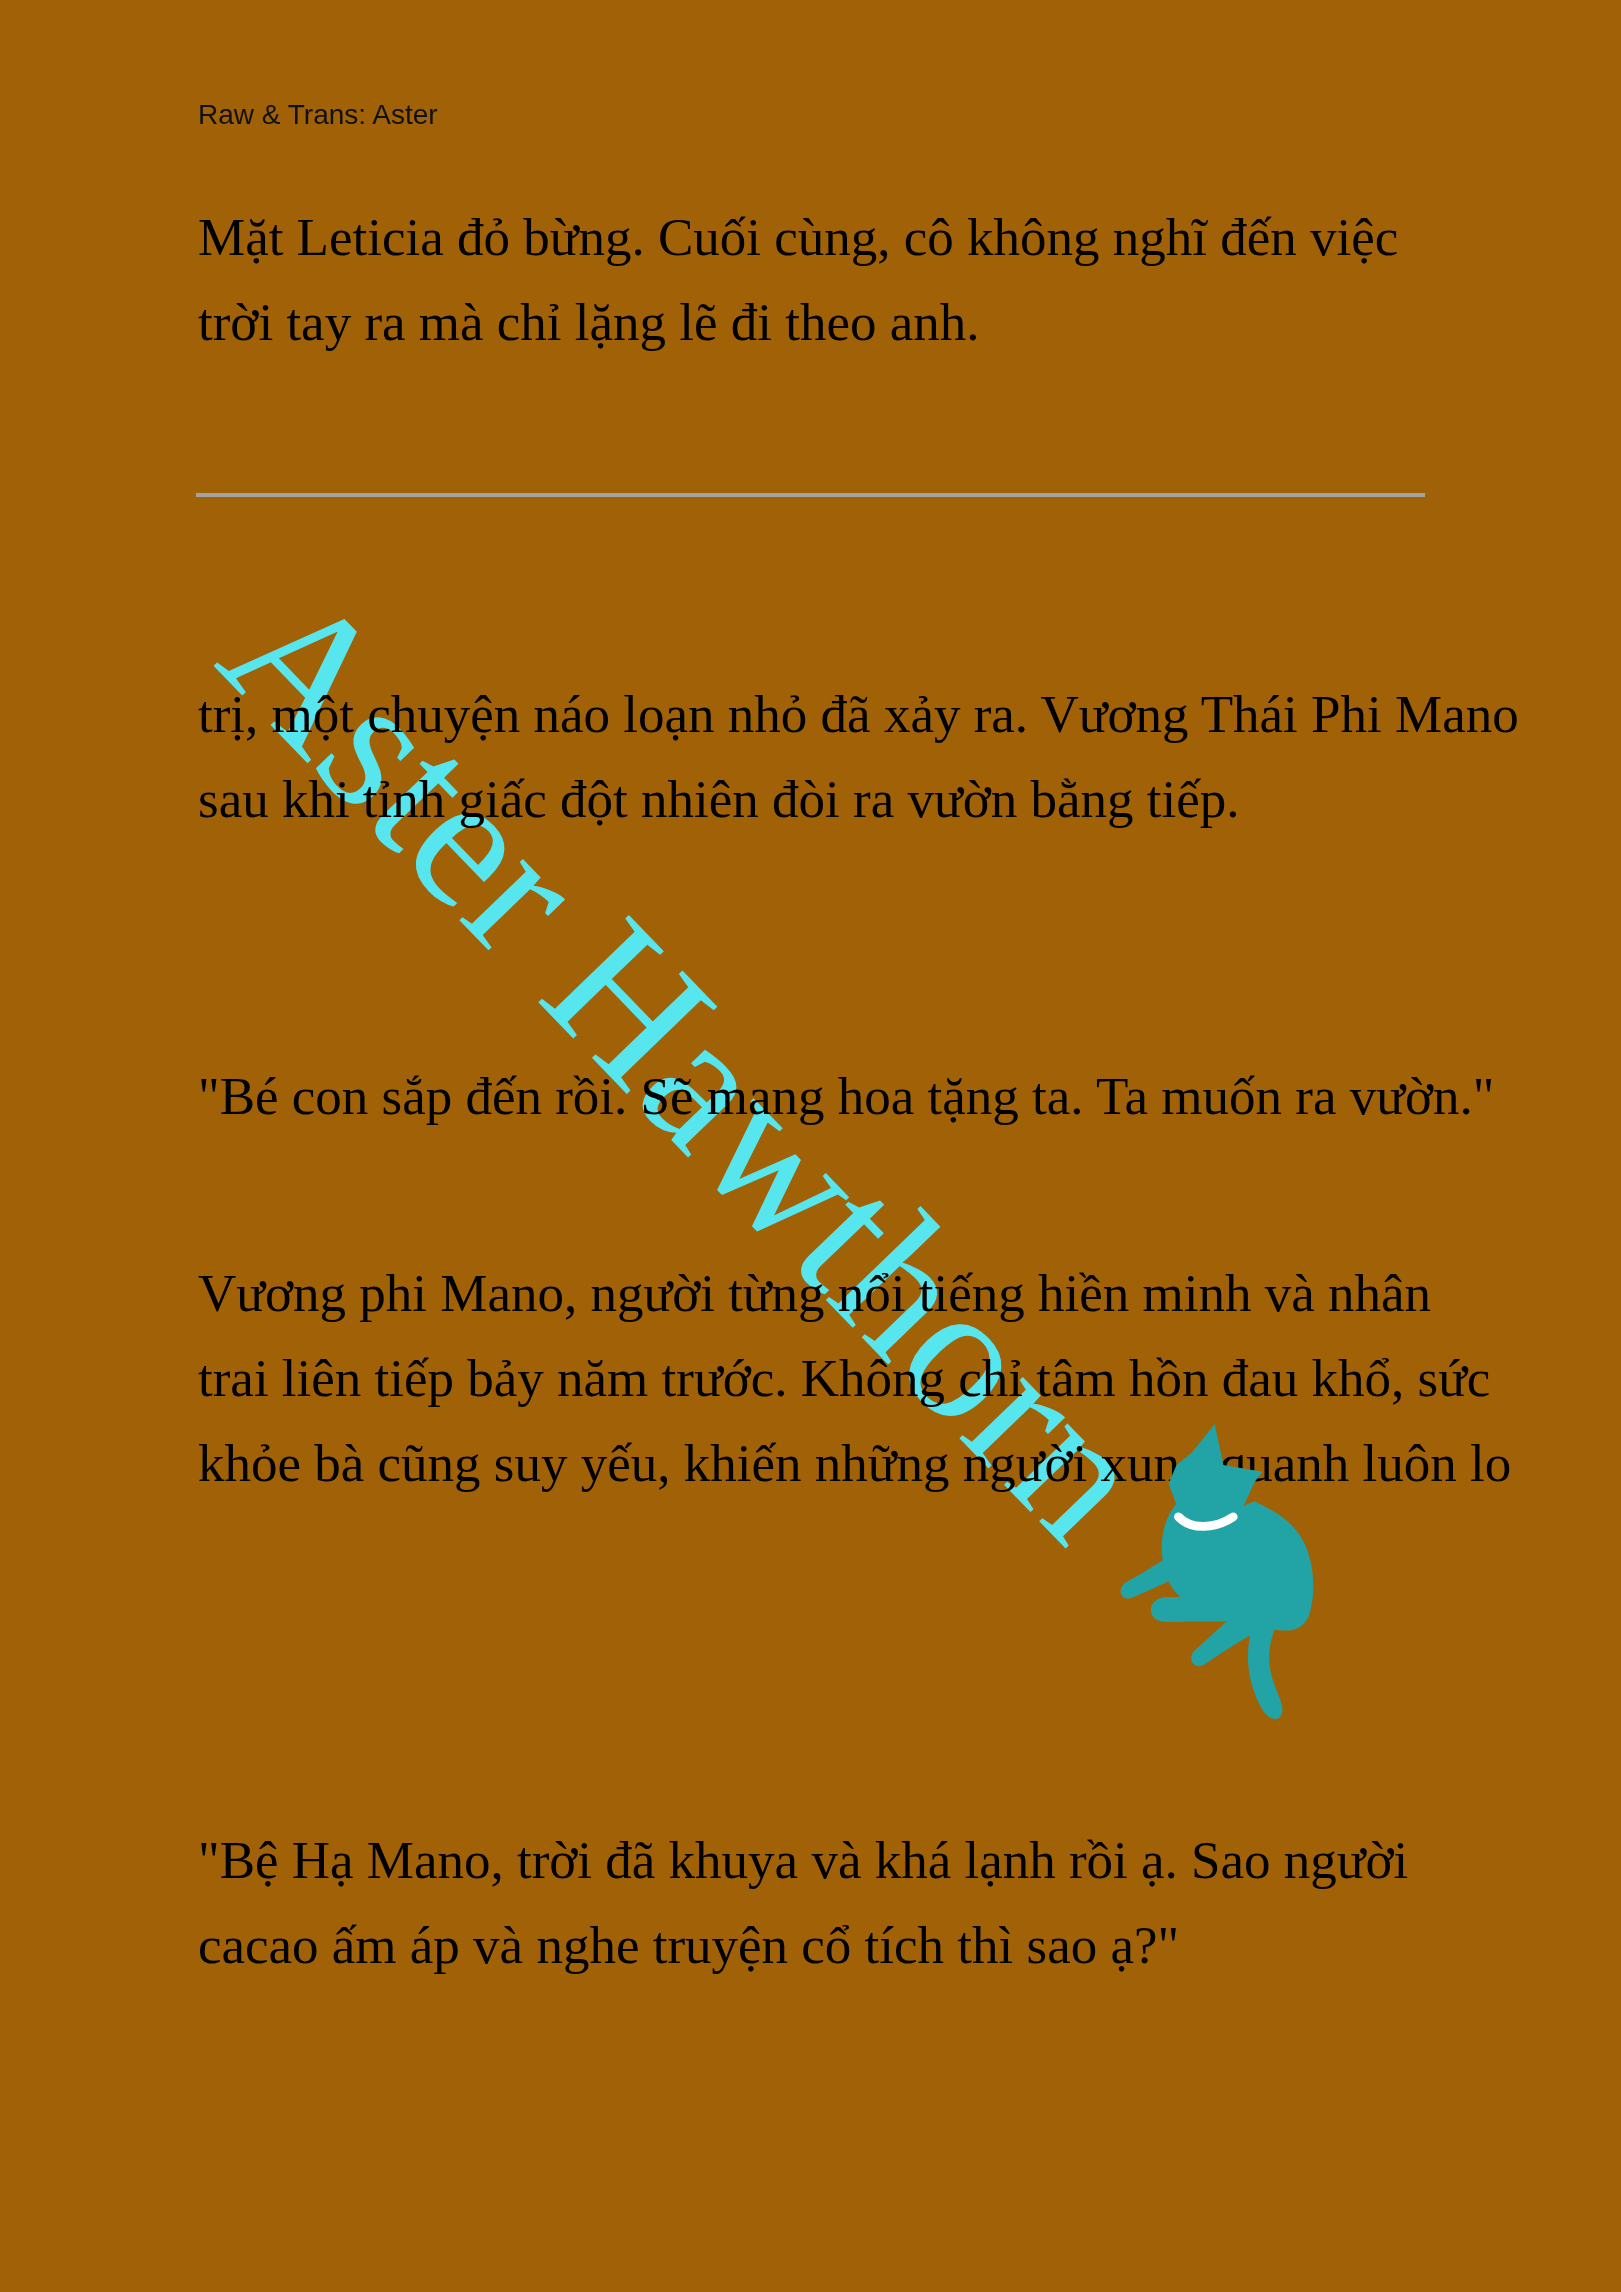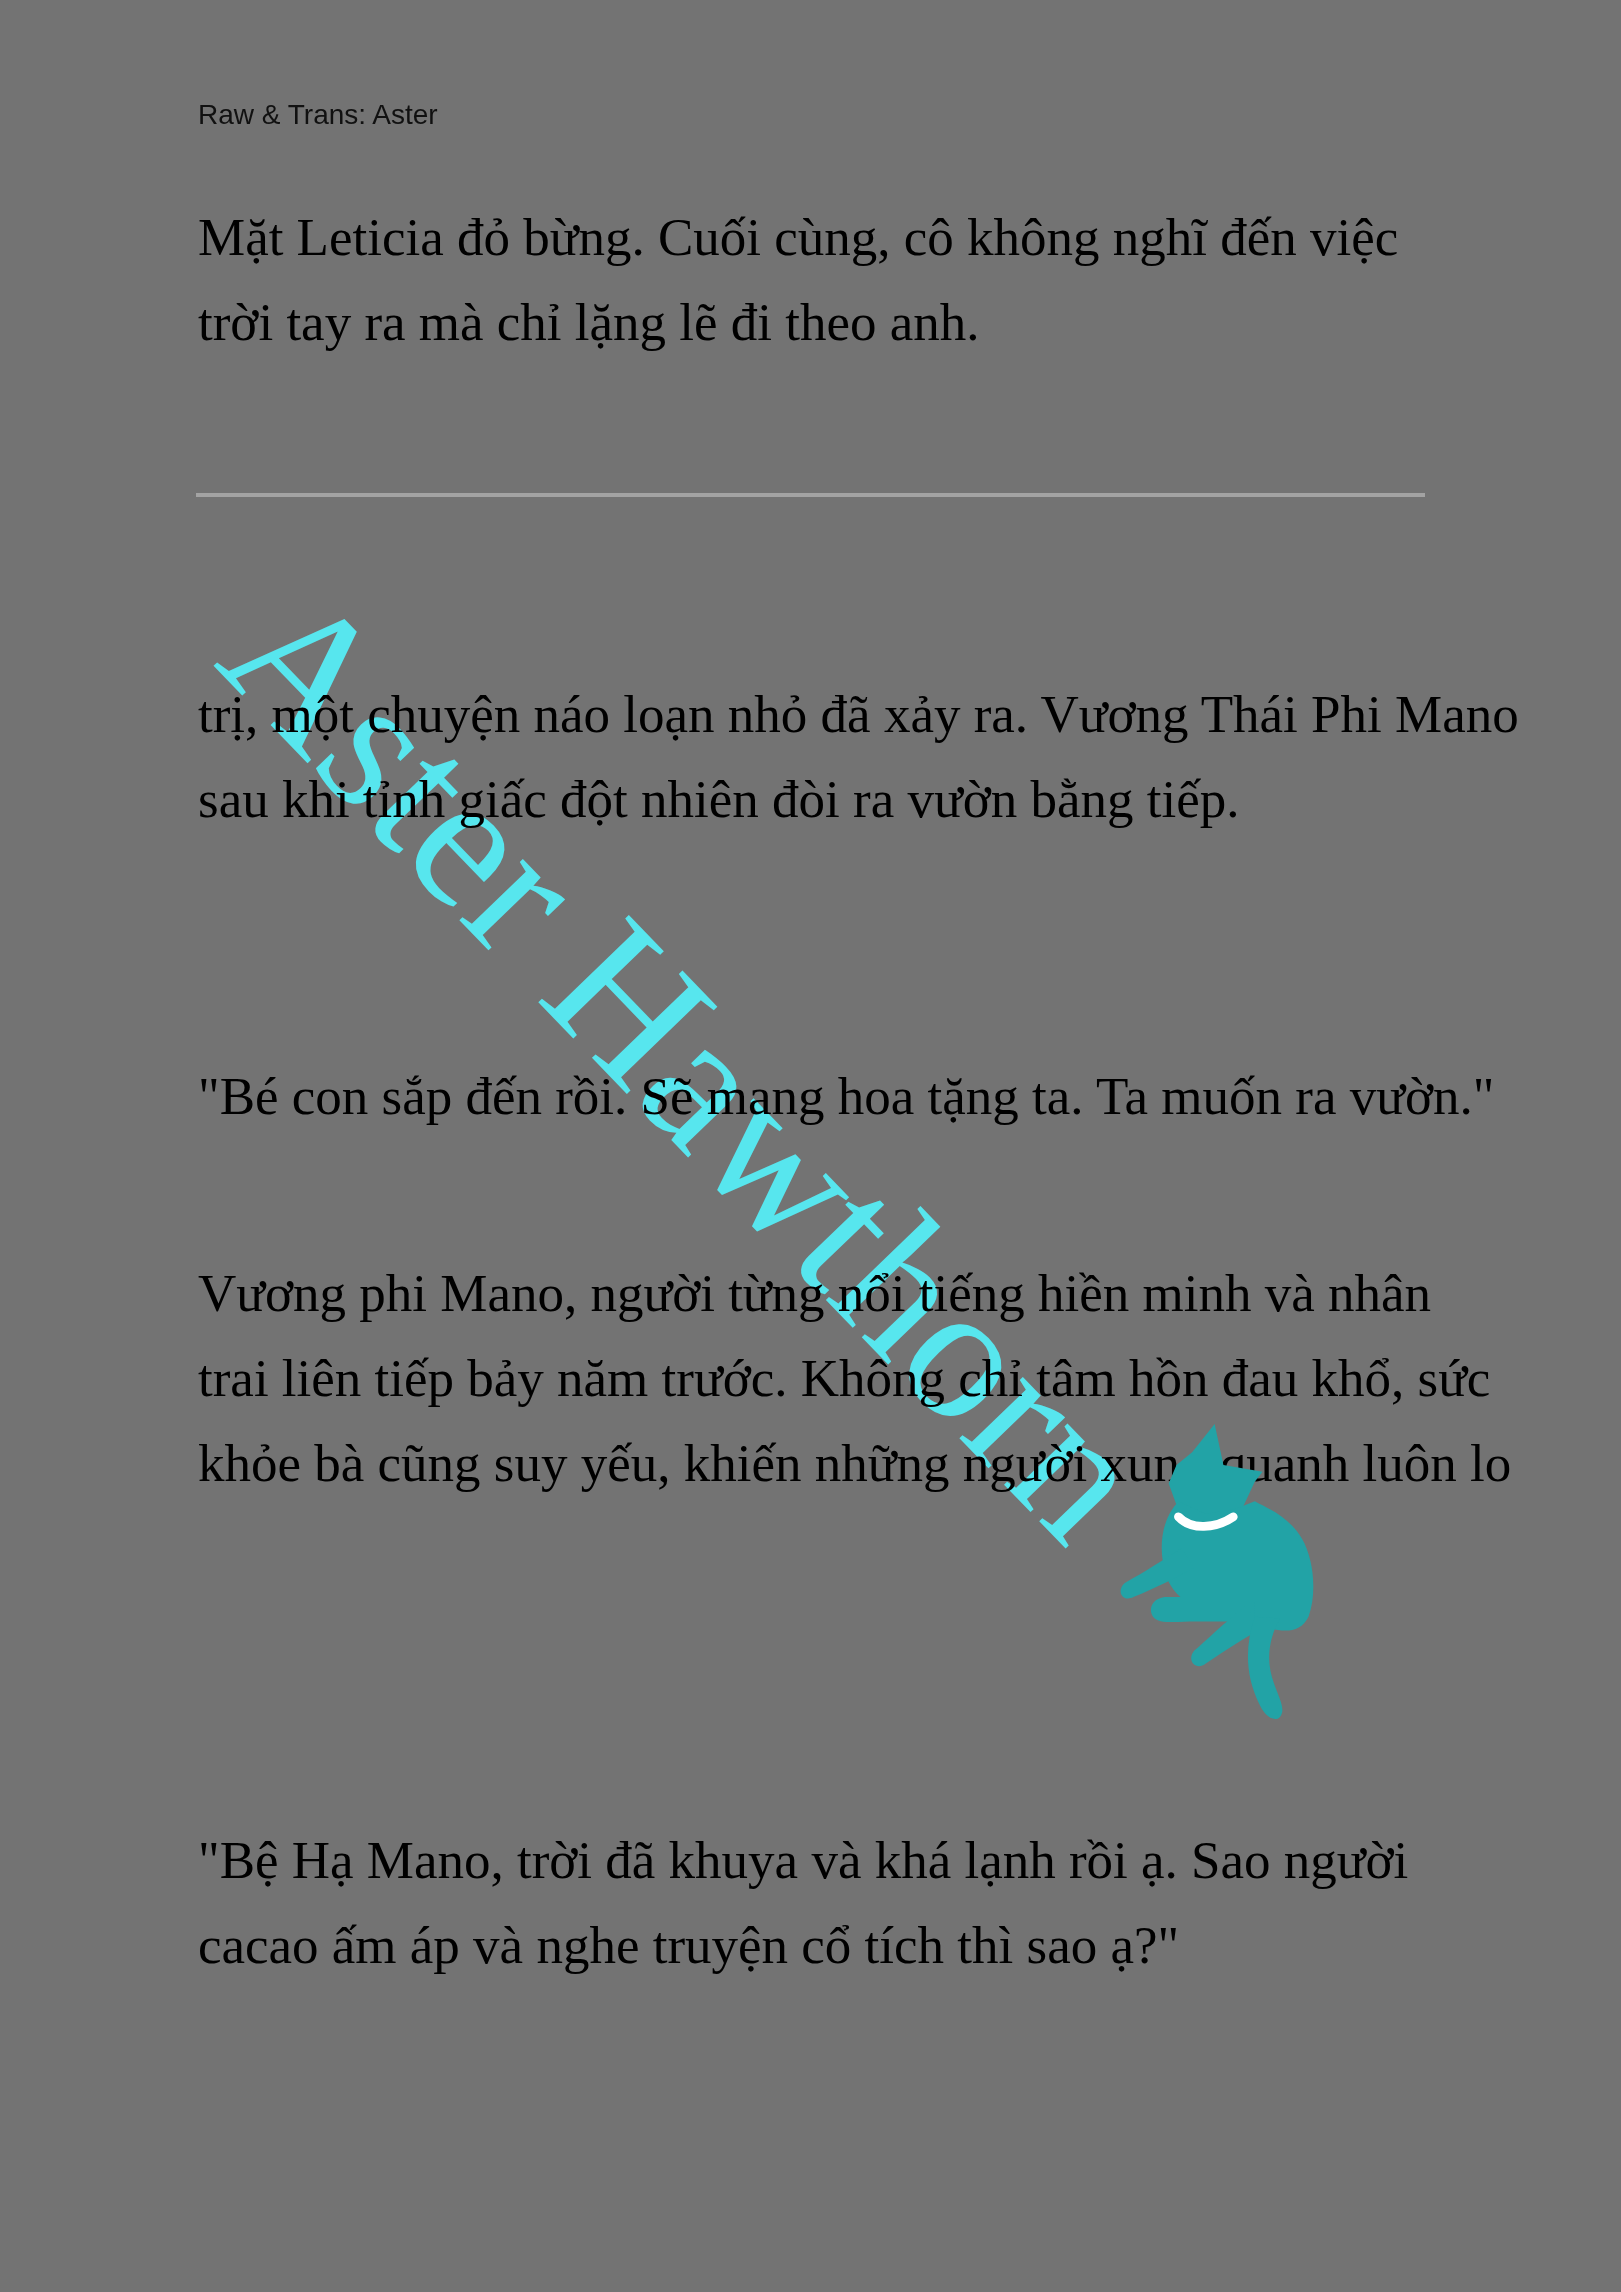--- a/index.html
+++ b/index.html
@@ -11,21 +11,21 @@
     width: 1621px;
     height: 2293px;
     position: relative;
     overflow: hidden;
   }
   .page {
     position: absolute;
     left: 0; top: 0;
     width: 1621px;
     height: 2293px;
-    background: #737373;
+    background: #a16207;
   }
   .header {
     position: absolute;
     left: 198px;
     top: 98px;
     font-family: "Liberation Sans", sans-serif;
     font-size: 28px;
     line-height: 33px;
     color: #111111;
     white-space: nowrap;

